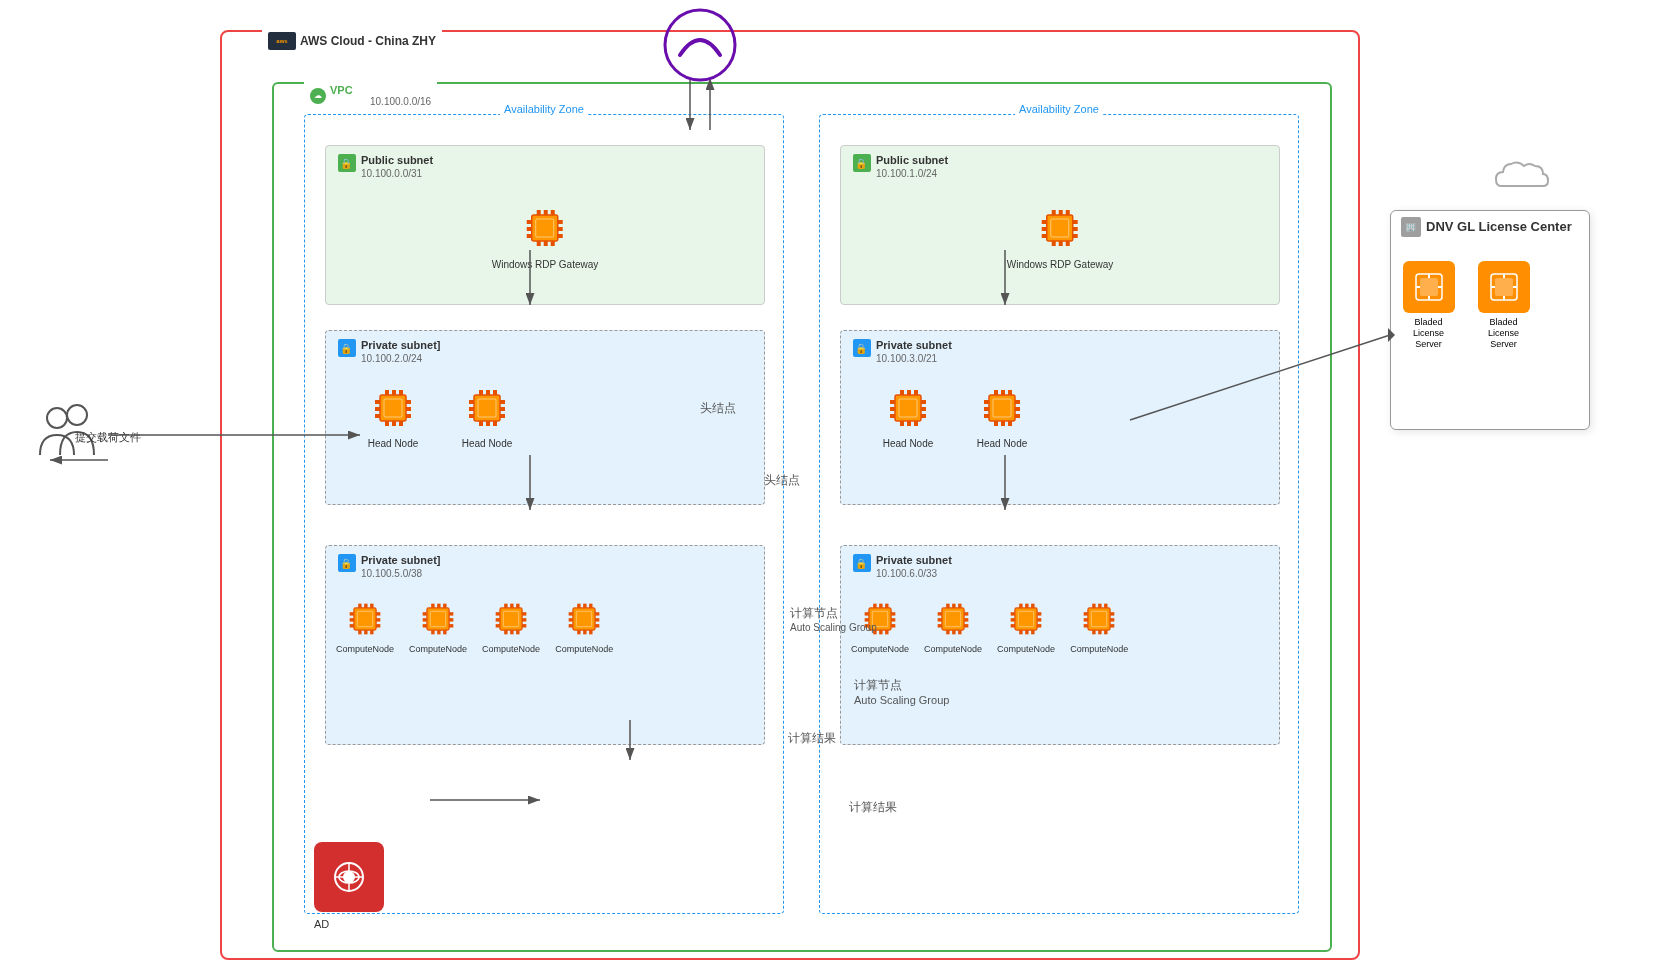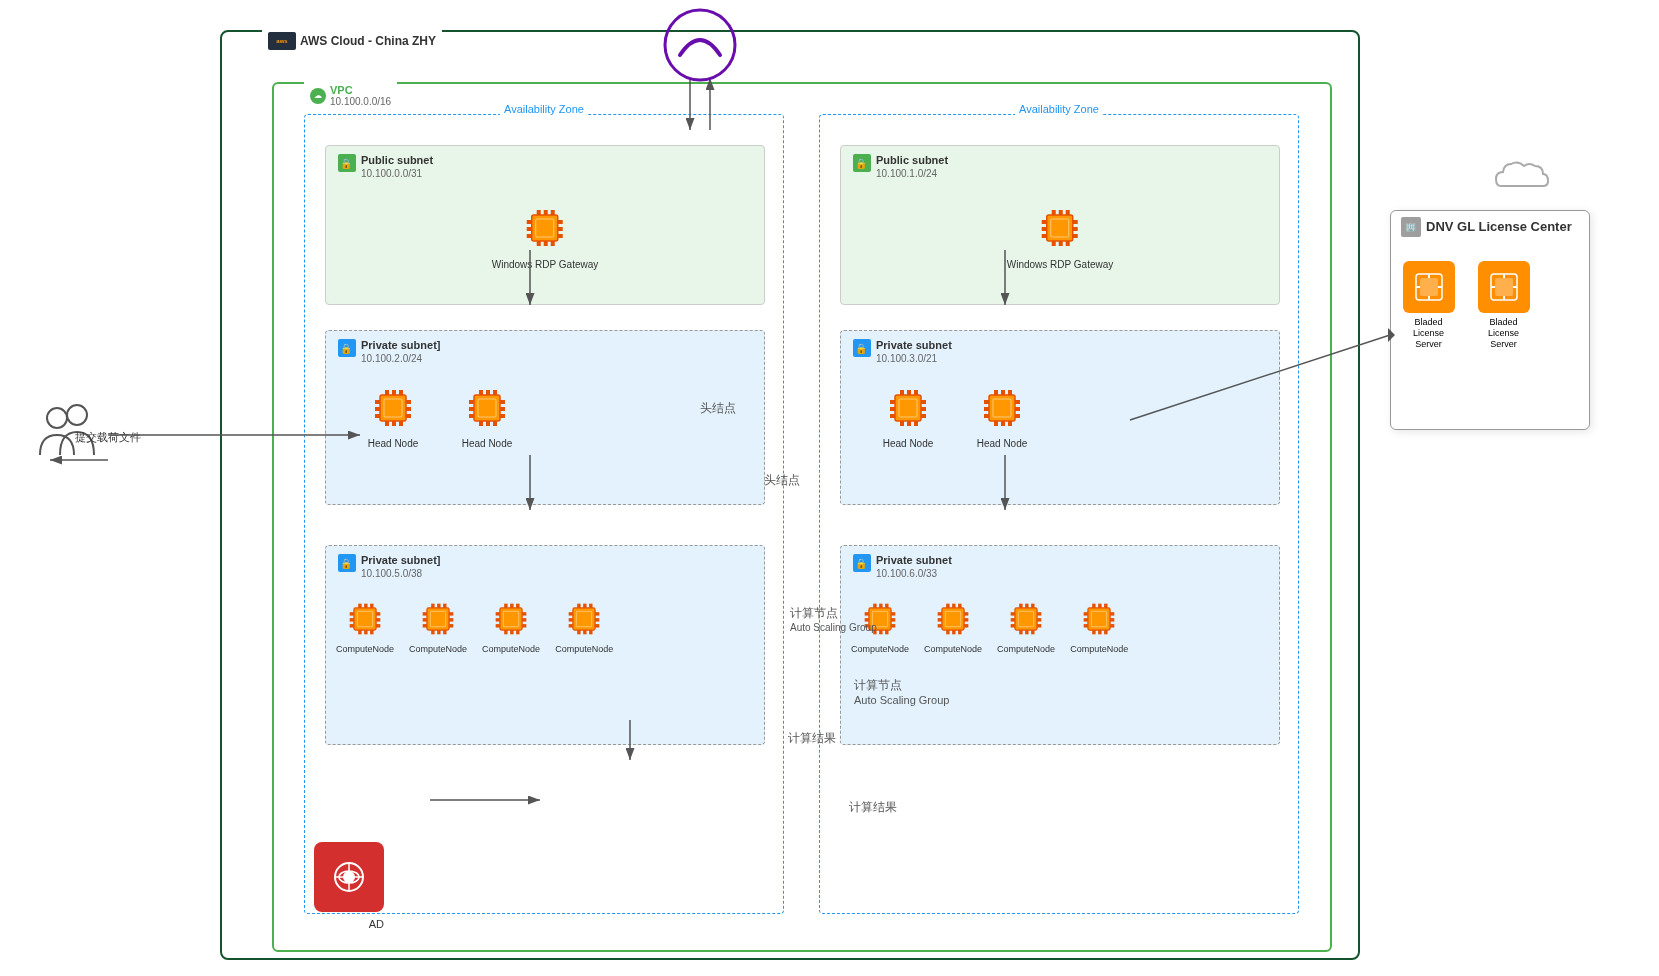--- a/index.html
+++ b/index.html
@@ -19,21 +19,21 @@
       height: 976px;
     }
 
     
     .aws-cloud {
       position: absolute;
       top: 30px;
       left: 220px;
       width: 1140px;
       height: 930px;
-      border: 2px solid #14532d;
+      border: 2px solid #ef4444;
       border-radius: 8px;
       background: transparent;
     }
 
     .aws-cloud-label {
       position: absolute;
       top: -2px;
       left: 40px;
       background: #fff;
       padding: 2px 6px;
@@ -258,21 +258,21 @@
     <div class="aws-cloud-label">
       <div class="aws-logo">aws</div>
       <span>AWS Cloud - China ZHY</span>
     </div>
 
     <div class="vpc-box">
       <div class="vpc-label">
         <div class="vpc-icon">☁</div>
         <div>
           <div style="font-weight:bold;font-size:11px;">VPC</div>
-          <div style="font-size:10px;color:#666;">10.100.0.0/16</div>
+          <div style="font-size:10px;color:#666;margin-left:40px;">10.100.0.0/16</div>
         </div>
       </div>
 
       <div class="az-container az-left">
         <div class="az-label">Availability Zone</div>
 
         <div class="public-subnet">
           <div class="lock-icon">🔒</div>
           <div class="subnet-label">Public subnet</div>
           <div class="subnet-sublabel">10.100.0.0/31</div>
@@ -591,21 +591,21 @@
                 </svg>
               <div class="node-label" style="font-size:9px;">ComputeNode</div>
             </div>
           </div>
         </div>
 
       </div>
 
       <div style="position:absolute; bottom:20px; left:40px; display:flex; align-items:center; gap:60px;">
 
-        <div style="display:flex;flex-direction:column;align-items:flex-end;gap:6px;">
+        <div style="display:flex;flex-direction:column;align-items:flex-start;gap:6px;">
           <div style="width:70px;height:70px;background:#D32F2F;border-radius:8px;display:flex;align-items:center;justify-content:center;">
             <svg width="40" height="40" viewBox="0 0 40 40">
               <circle cx="20" cy="20" r="14" fill="none" stroke="white" stroke-width="2"></circle>
               <circle cx="20" cy="20" r="6" fill="white"></circle>
               <line x1="20" y1="6" x2="20" y2="34" stroke="white" stroke-width="1.5"></line>
               <line x1="6" y1="20" x2="34" y2="20" stroke="white" stroke-width="1.5"></line>
               <ellipse cx="20" cy="20" rx="10" ry="6" fill="none" stroke="white" stroke-width="1.5"></ellipse>
             </svg>
           </div>
           <div class="node-label" style="font-size:11px;">AD</div>

